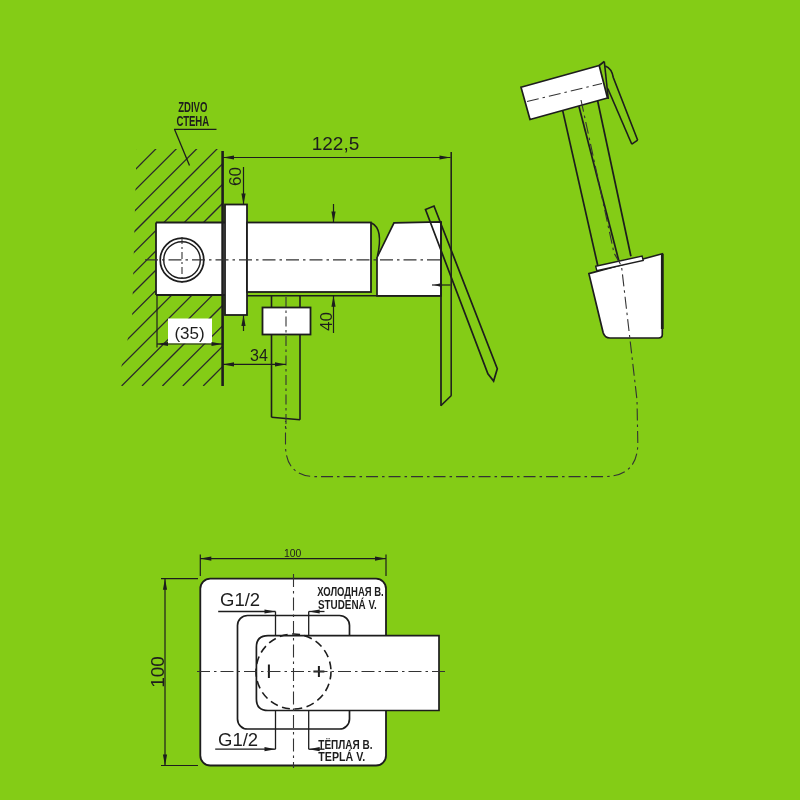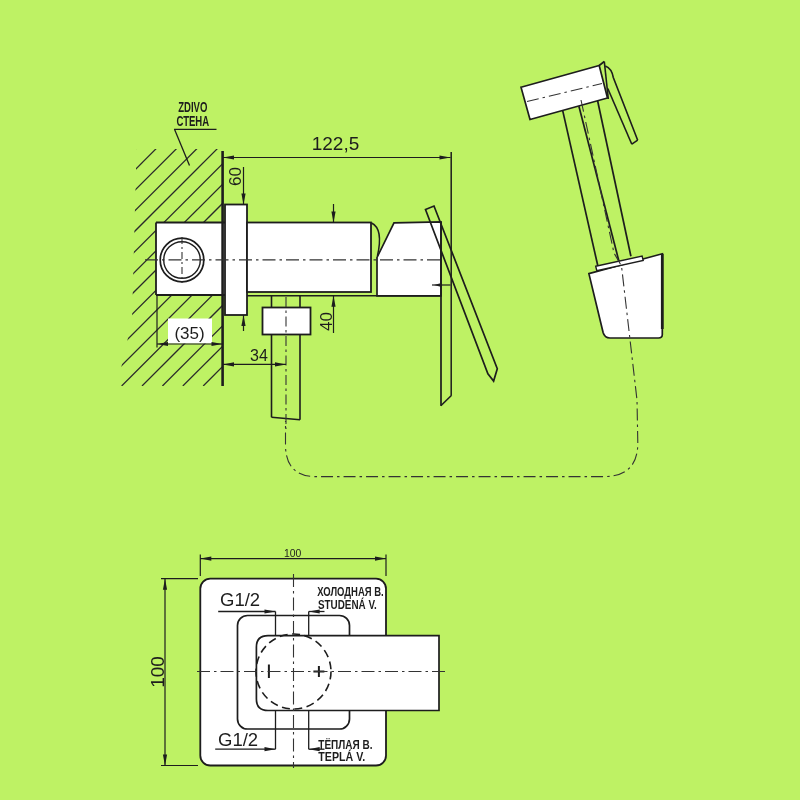--- a/index.html
+++ b/index.html
@@ -1,16 +1,16 @@
 <!DOCTYPE html>
 <html><head>
 <meta charset="utf-8">
 <style>
   html,body{margin:0;padding:0;background:#fff;}
-  .page{width:800px;height:800px;position:relative;overflow:hidden;background:#bef264;text-align:right;}
+  .page{width:800px;height:800px;position:relative;overflow:hidden;background:#84cc16;text-align:right;}
   svg{position:absolute;left:0;top:0;filter:blur(0.55px);}
   text{font-family:"Liberation Sans",sans-serif;fill:#1d1d1d;}
 </style>
 </head>
 <body>
 <div class="page">
 <svg width="800" height="800" viewBox="0 0 800 800">
   <defs>
     <clipPath id="hatchclip">
           <polygon points="136,149 222.6,149 222.6,386 117,386 132,320 136,170"></polygon>

